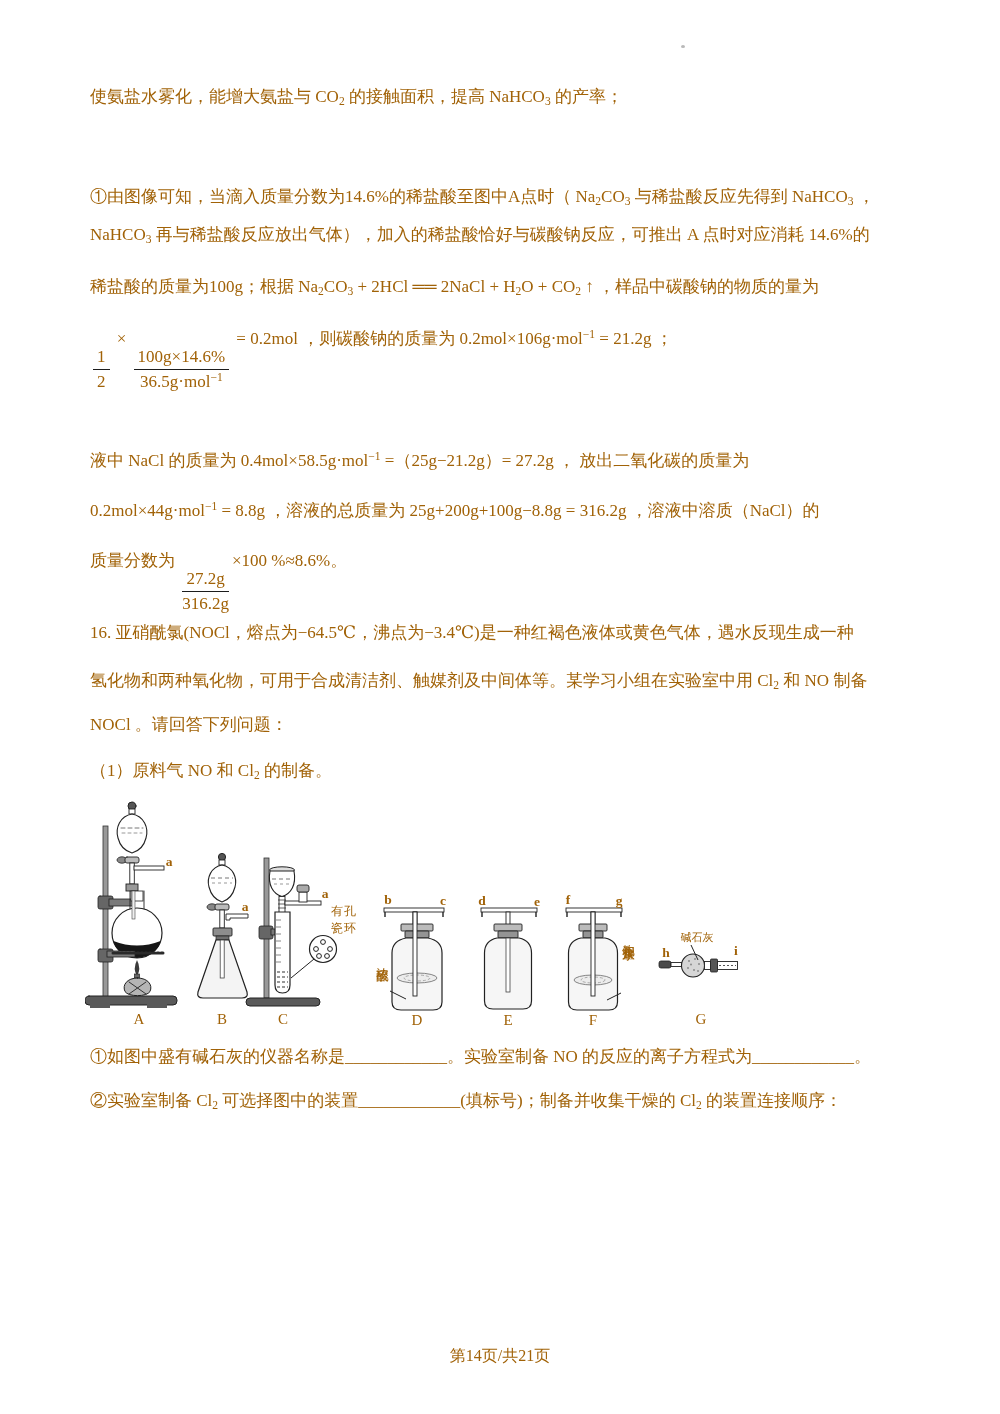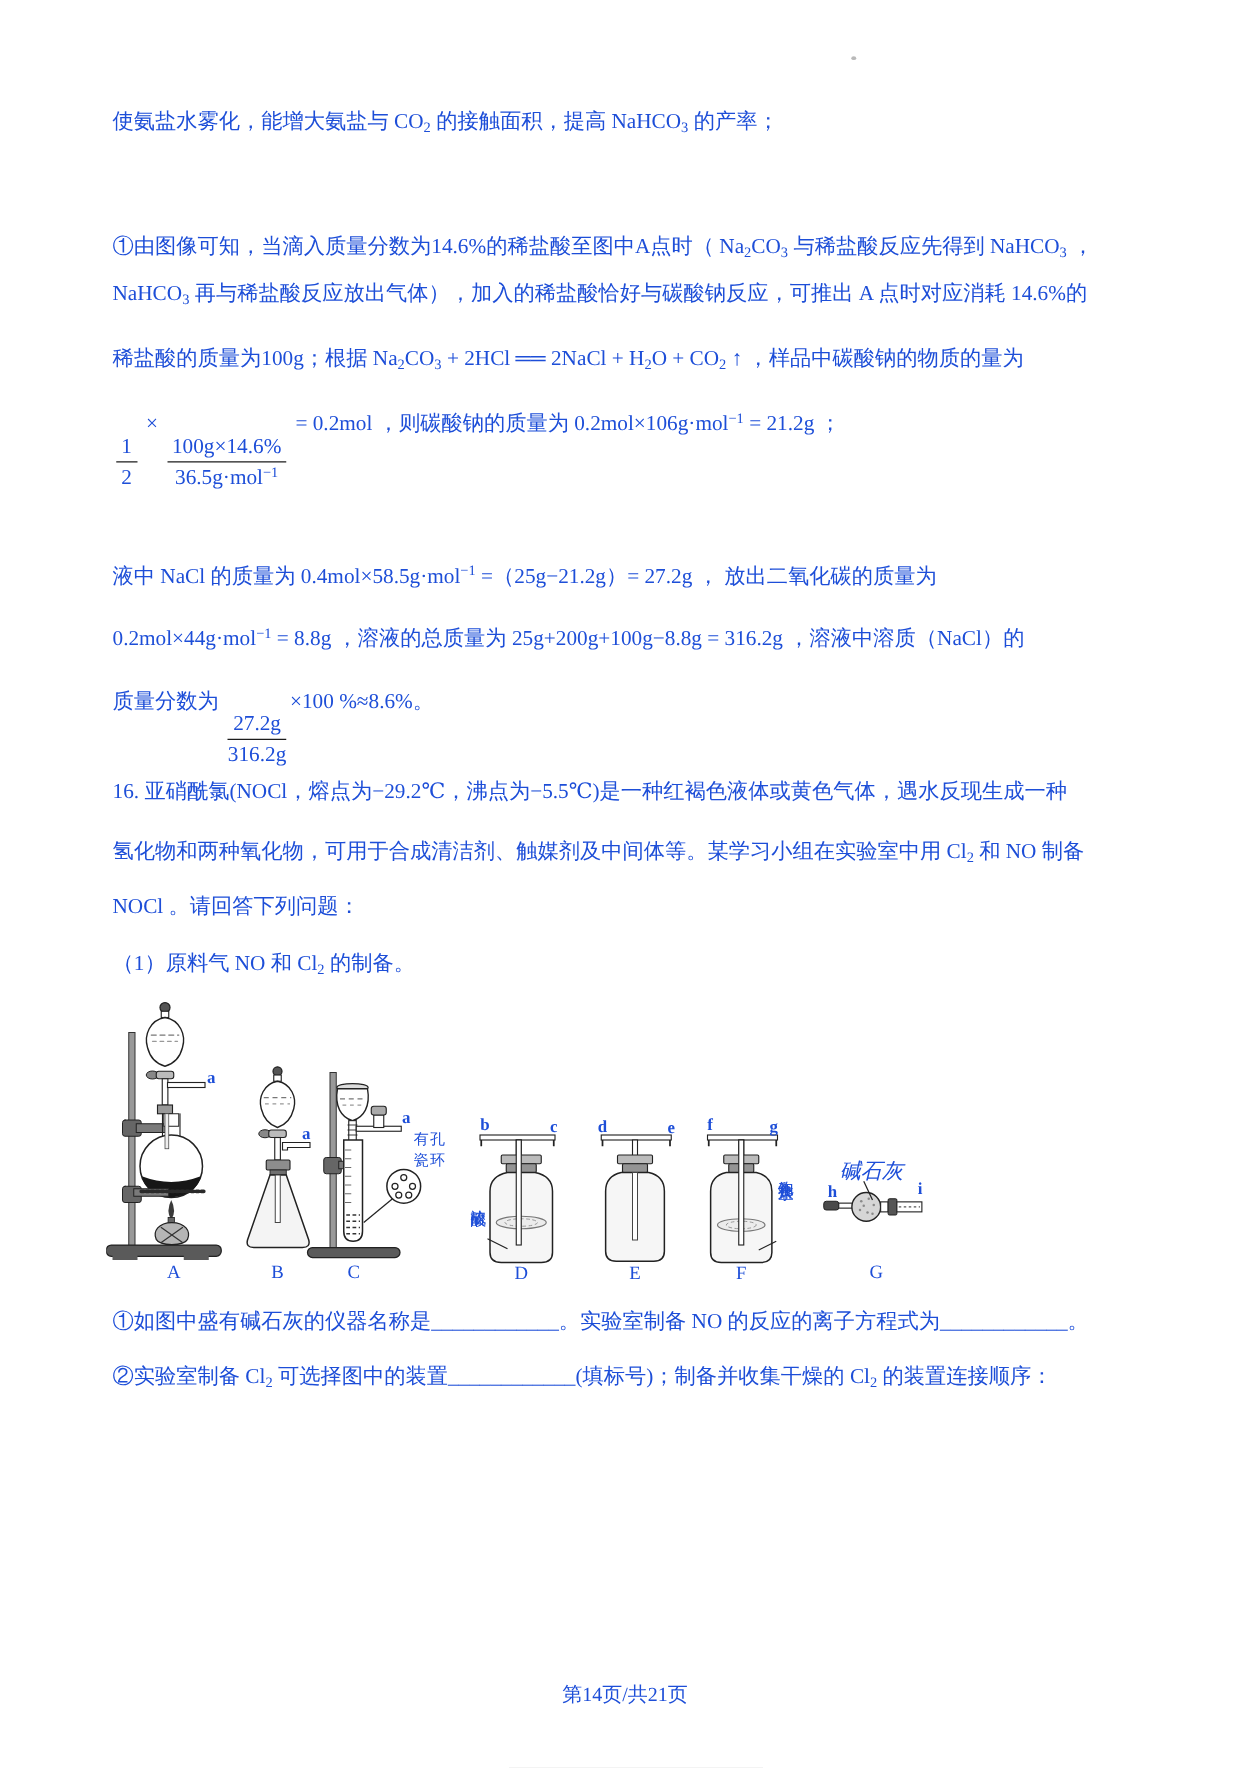--- a/index.html
+++ b/index.html
@@ -1,32 +1,32 @@
 <!DOCTYPE html>
 <html><head>
 <meta charset="utf-8">
 <style>
   html,body{margin:0;padding:0;background:#e9e9e9;}
   .page{position:relative;width:1000px;height:1414px;margin:0 auto;background:#ffffff;
-        font-family:"Liberation Serif","DejaVu Serif",serif;color:#1d4ed8;overflow:hidden;}
+        font-family:"Liberation Serif","DejaVu Serif",serif;color:#a16207;overflow:hidden;}
   .ln{position:absolute;left:90px;width:845px;margin:0;font-size:17px;line-height:1.55;}
   .bold{font-weight:bold;}
   sub{font-size:68%;vertical-align:-0.3em;line-height:0;}
   sup{font-size:68%;vertical-align:0.5em;line-height:0;}
   .frac{display:inline-flex;flex-direction:column;text-align:center;vertical-align:-1.05em;
         line-height:1.3;margin:0 3px;}
   .frac>span:first-child{border-bottom:1.2px solid #1c1c1c;padding:0 4px 1px;}
   .frac>span:last-child{padding-top:1px;}
   .stray{position:absolute;left:681px;top:45px;width:4px;height:3px;background:#b9b9b9;border-radius:50%;}
   .diagram{position:absolute;left:85px;top:800px;width:665px;height:238px;}
   .diagram svg{position:absolute;left:0;top:0;}
   .dtxt{position:absolute;transform:translate(-50%,-50%);white-space:nowrap;line-height:1;}
   .apx{font-size:15px;}
   .port{font-size:13.5px;font-weight:bold;}
-  .hann{font-size:17px;font-style:italic;}
+  .hann{font-size:11px;}
   .hann2{font-size:12px;letter-spacing:1px;}
   .vann{writing-mode:vertical-rl;text-orientation:upright;font-size:12.5px;letter-spacing:1px;
         transform:translate(-50%,0);line-height:1.05;}
   .footer{position:absolute;left:0;top:1346px;width:100%;text-align:center;font-size:16px;margin:0;}
 </style>
 </head>
 <body>
 
 <div class="page">
   <div class="stray"></div>
@@ -42,21 +42,21 @@
         <span>100g×14.6%</span>
         <span>36.5g·mol<sup>−1</sup></span>
       </span> = 0.2mol ，则碳酸钠的质量为 0.2mol×106g·mol<sup>−1</sup> = 21.2g ；</p>
   <p class="ln" style="top:448px">液中 NaCl 的质量为 0.4mol×58.5g·mol<sup>−1</sup> =（25g−21.2g）= 27.2g ，  放出二氧化碳的质量为</p>
   <p class="ln" style="top:498px">0.2mol×44g·mol<sup>−1</sup> = 8.8g ，溶液的总质量为 25g+200g+100g−8.8g = 316.2g ，溶液中溶质（NaCl）的</p>
   <p class="ln" style="top:548px">质量分数为 <span class="frac">
         <span>27.2g</span>
         <span>316.2g</span>
       </span>×100 %≈8.6%。</p>
 
-  <p class="ln" style="top:620px">16. 亚硝酰氯(NOCl，熔点为−29.2℃，沸点为−5.5℃)是一种红褐色液体或黄色气体，遇水反现生成一种</p>
+  <p class="ln" style="top:620px">16. 亚硝酰氯(NOCl，熔点为−64.5℃，沸点为−3.4℃)是一种红褐色液体或黄色气体，遇水反现生成一种</p>
   <p class="ln" style="top:668px">氢化物和两种氧化物，可用于合成清洁剂、触媒剂及中间体等。某学习小组在实验室中用 Cl<sub>2</sub> 和 NO 制备</p>
   <p class="ln" style="top:712px">NOCl 。请回答下列问题：</p>
   <p class="ln" style="top:758px">（1）原料气 NO 和 Cl<sub>2</sub> 的制备。</p>
 
   <div class="diagram">
     <svg width="665" height="238" viewBox="0 0 665 238">
 
       <g stroke-linecap="round">
         <rect x="18" y="26" width="5" height="172" fill="#999" stroke="#333" stroke-width="0.8"></rect>
         <rect x="0" y="196" width="92" height="9" rx="4" fill="#5a5a5a" stroke="#222"></rect>

